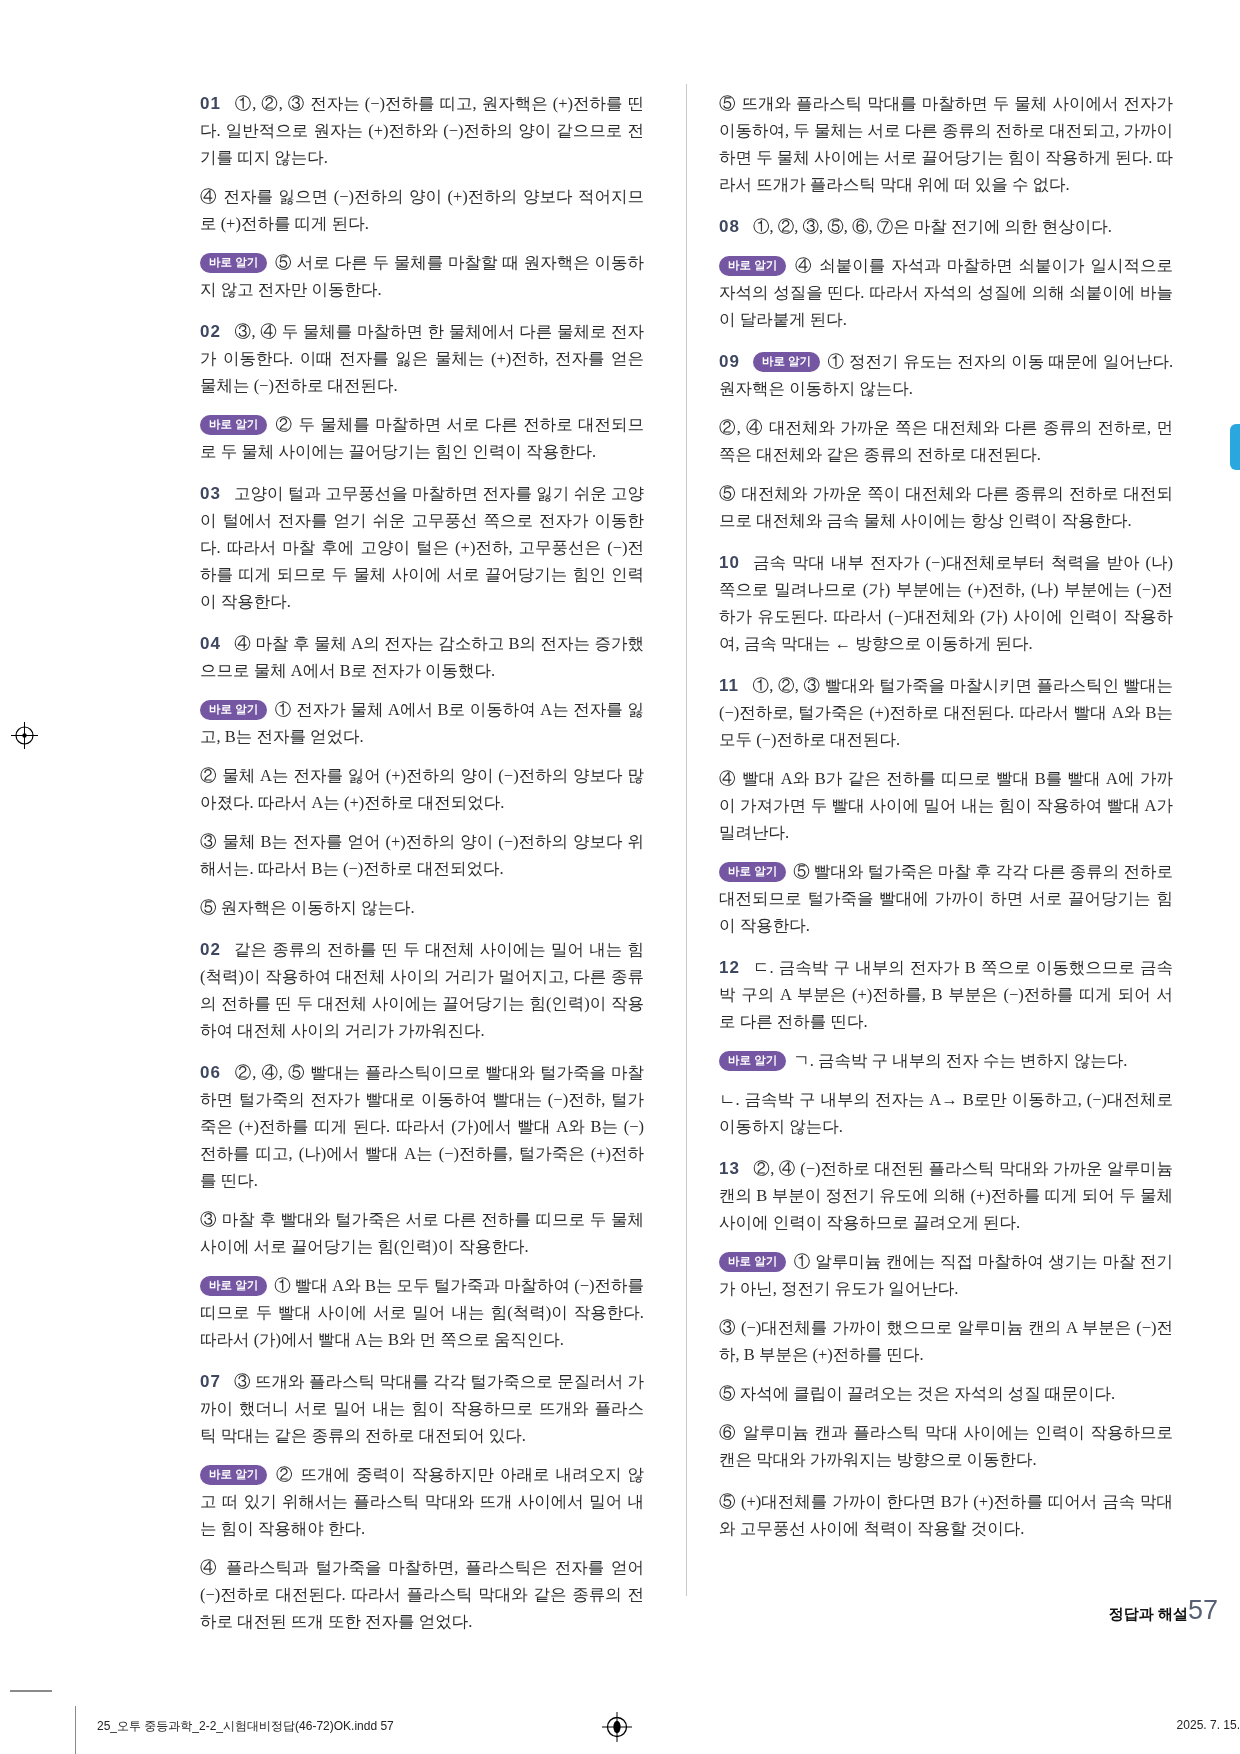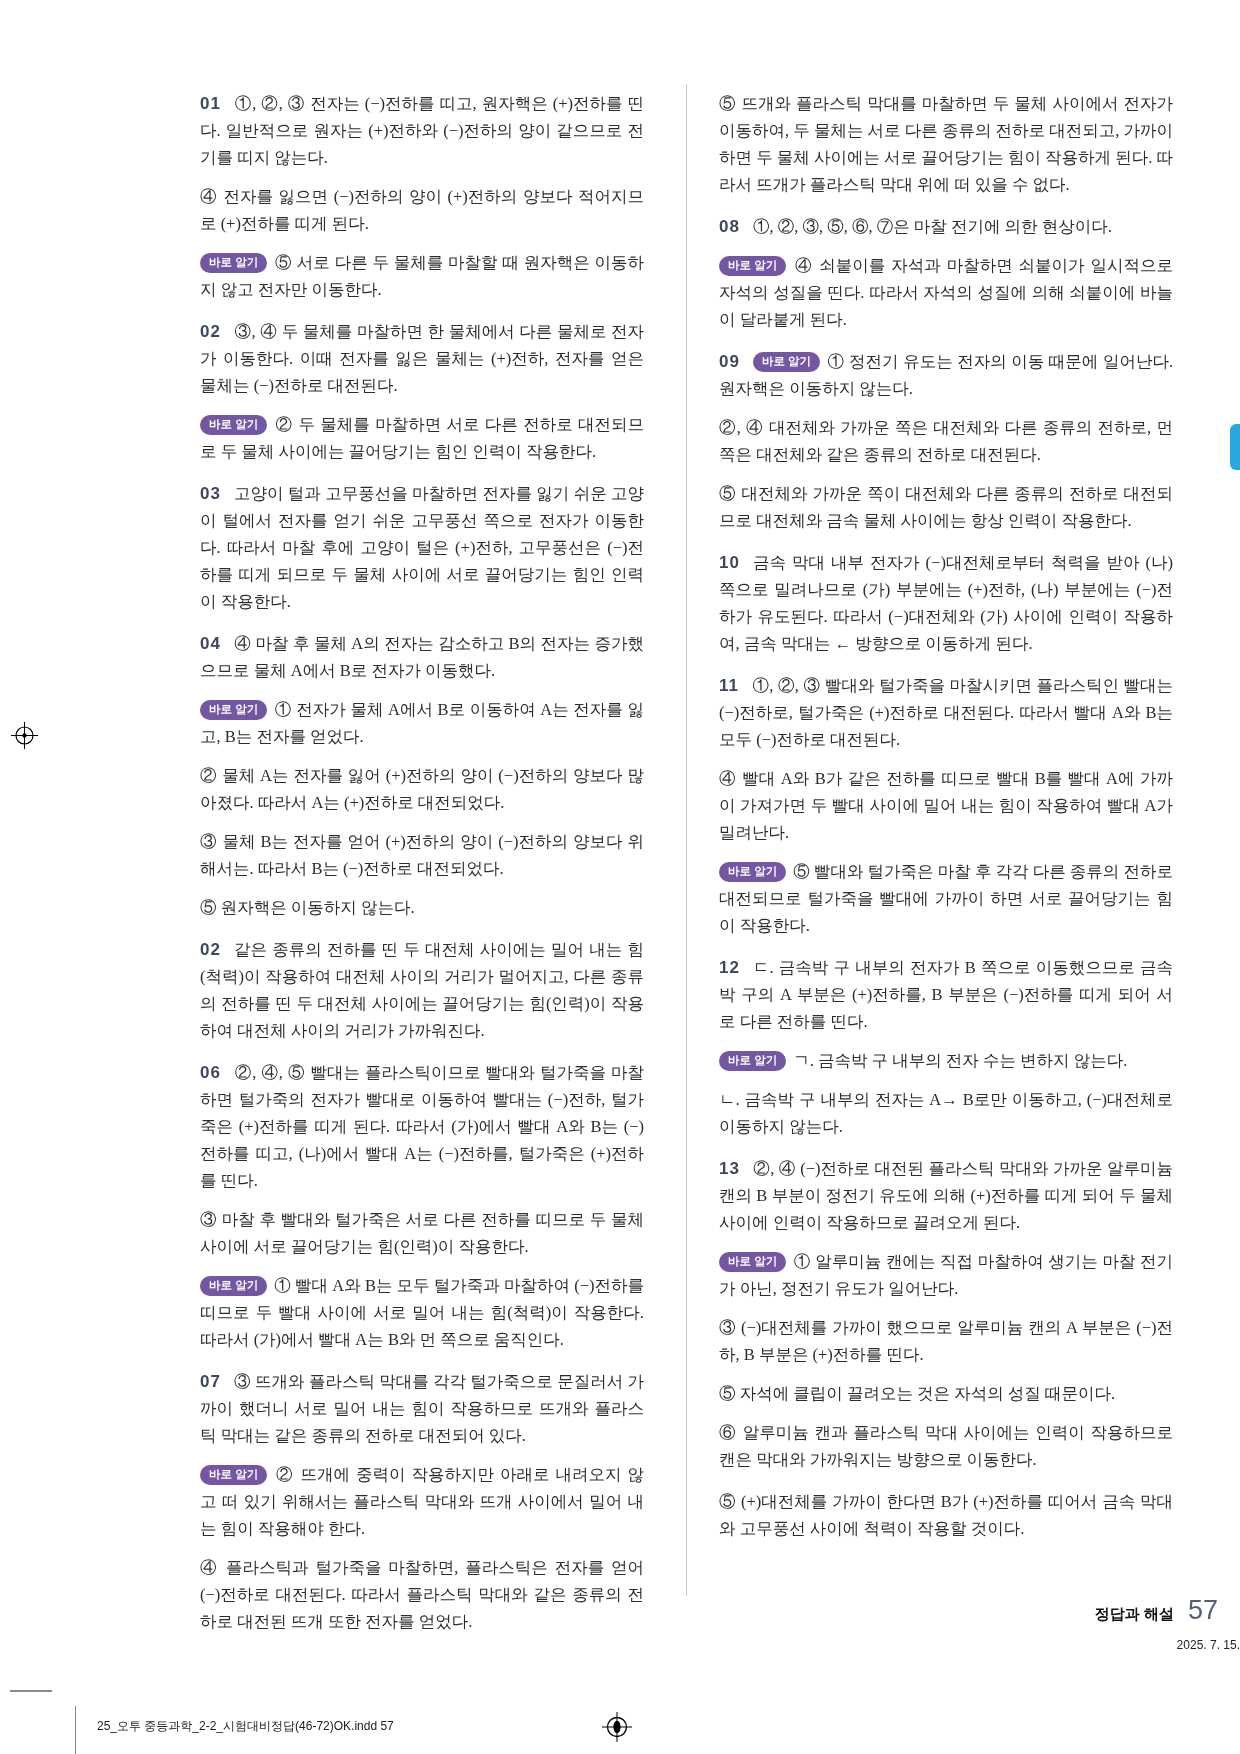--- a/index.html
+++ b/index.html
@@ -19,29 +19,29 @@
   .sec-num{
     font-family:"Liberation Sans","DejaVu Sans",sans-serif;font-weight:bold;
     color:#3e4760;font-size:17px;margin-right:13px;letter-spacing:1px;
   }
   .badge{
     display:inline-block;background:#7456a2;color:#ffffff;
     font-family:"Liberation Sans","DejaVu Sans",sans-serif;font-weight:bold;
     font-size:11.5px;line-height:17px;padding:1px 9px 2px 9px;border-radius:10px;
     margin-right:7px;position:relative;top:-2px;white-space:nowrap;
   }
-  .footer{position:absolute;top:1595px;right:22px;display:flex;align-items:baseline;gap:14px;text-align:right;}
+  .footer{position:absolute;top:1595px;right:22px;display:flex;align-items:baseline;text-align:right;}
   .footer-label{font-family:"Liberation Sans","DejaVu Sans",sans-serif;font-weight:bold;font-size:15px;color:#111111;}
   .footer-page{font-family:"Liberation Sans","DejaVu Sans",sans-serif;font-weight:normal;font-size:27px;color:#566074;}
   .print-text{
     position:absolute;font-family:"Liberation Sans","DejaVu Sans",sans-serif;
     font-size:12px;color:#222222;white-space:nowrap;
   }
   .print-left{left:97px;top:1718px;}
-  .print-right{right:0px;top:1638px;}
+  .print-right{right:0px;top:1718px;}
   .crop-vline{position:absolute;left:75px;top:1706px;width:1px;height:48px;background:#8a8a8a;}
   .crop-dash{position:absolute;left:10px;top:1690px;width:42px;height:2px;background:#8a8a8a;}
   .regmark{position:absolute;}
   .regmark-left{left:11px;top:722px;}
   .regmark-bottom{left:602px;top:1712px;}
   .chapter-tab{
     position:absolute;right:0;top:424px;width:10px;height:46px;
     background:#2ba7e0;border-radius:6px 0 0 6px;
   }
 </style>

